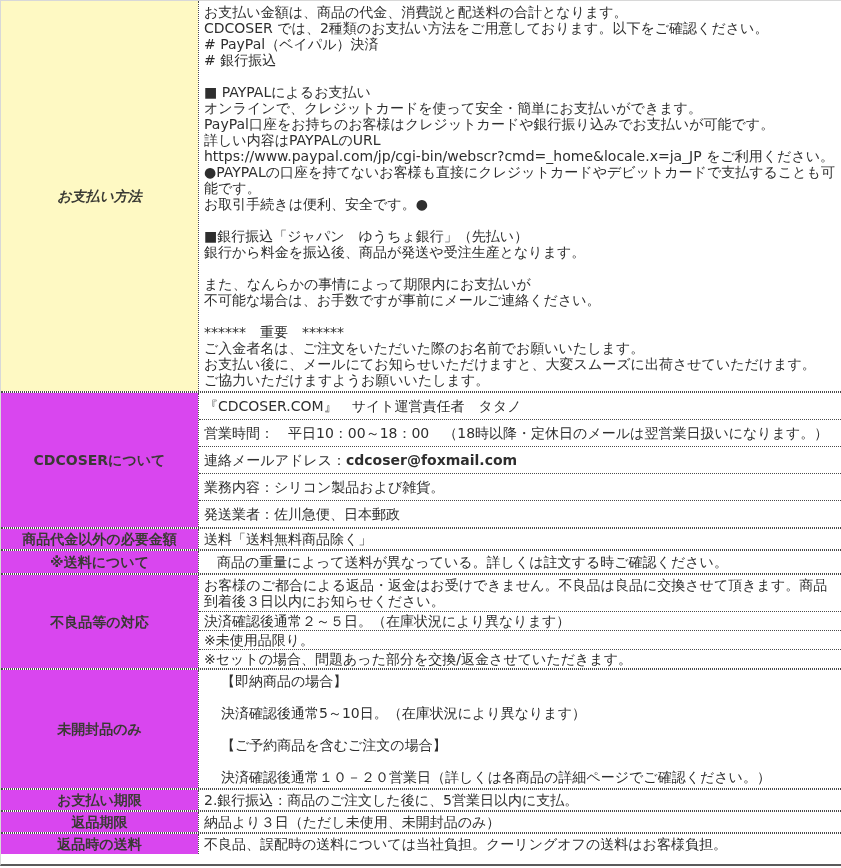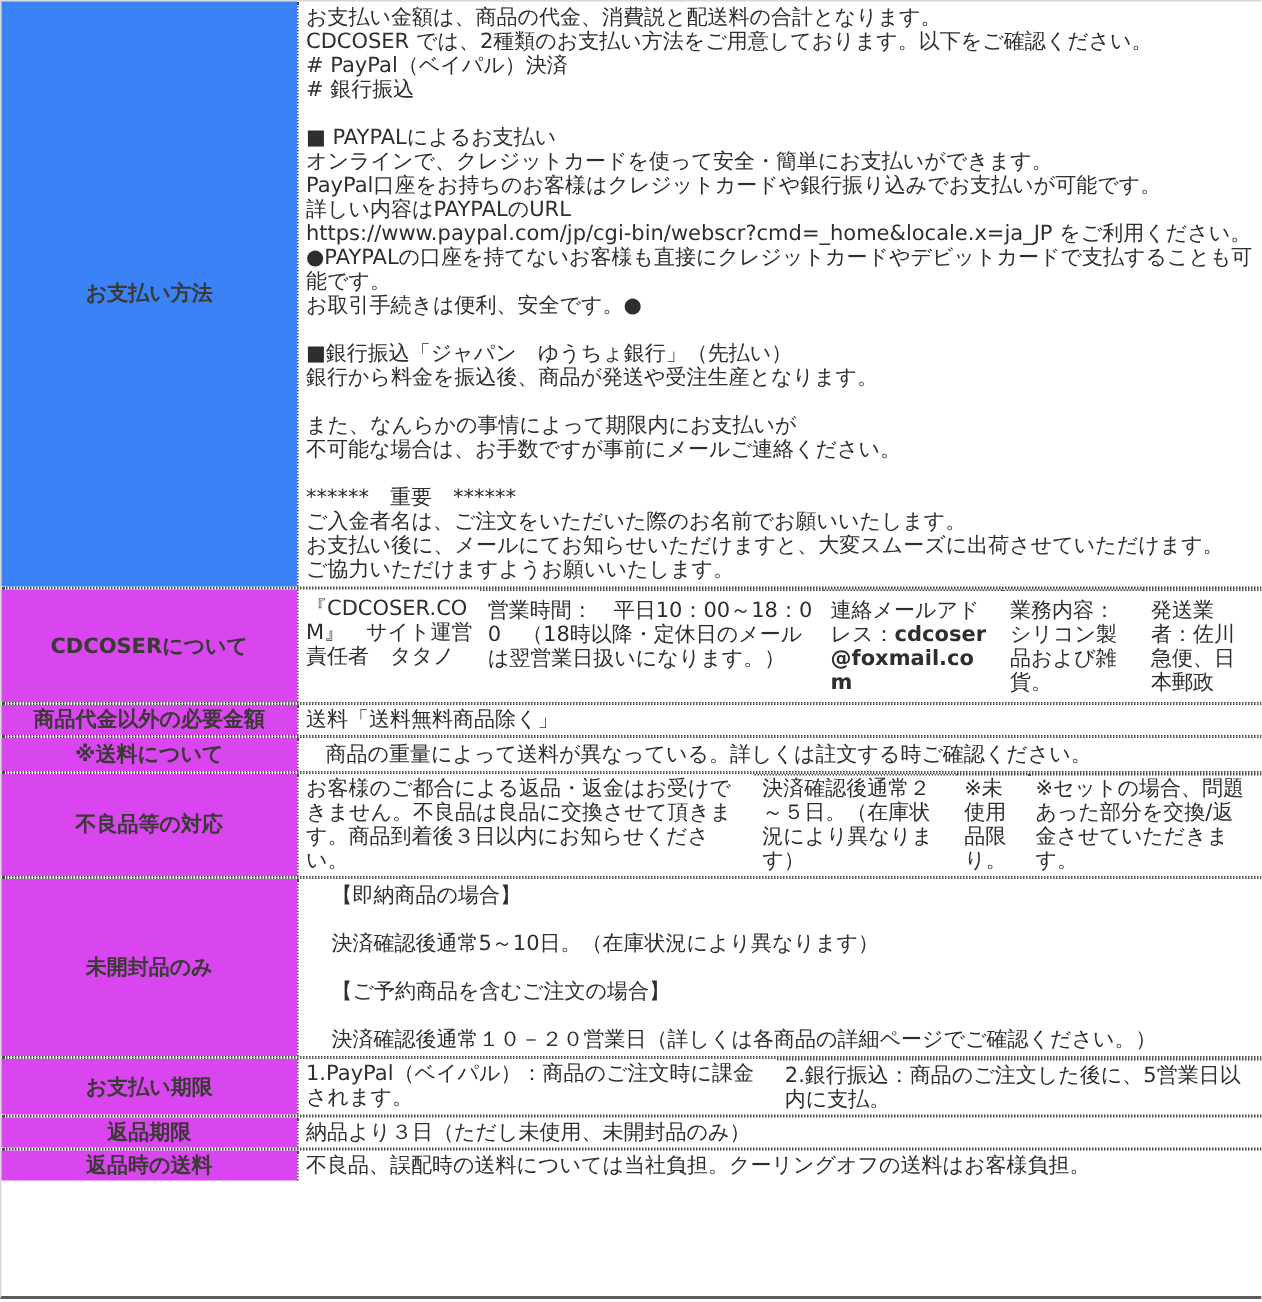--- a/index.html
+++ b/index.html
@@ -30,31 +30,31 @@
     box-sizing: border-box;
     display: flex;
     align-items: center;
     justify-content: center;
     text-align: center;
     font-weight: bold;
     background: #d946ef;
     padding: 2px 6px;
     color: #3a3a34;
   }
-  .hcell.white { background: #3b82f6; }
+  .hcell.white { background: #fef9c3; font-style: italic; }
   .ccell {
     flex: 1 1 auto;
     min-width: 0;
     box-sizing: border-box;
     border-left: 1px dotted #4a4a4a;
   }
   .pad    { padding: 3px 18px; }
   .pad-sm { padding: 2px 5px; }
   .line { min-height: 16px; white-space: pre-wrap; word-break: break-all; }
-  .subs { display: flex; flex-direction: row; }
+  .subs { display: flex; flex-direction: column; }
   .sub { border-top: 1px dotted #4a4a4a; white-space: pre-wrap; word-break: break-all; }
   .sub:first-child { border-top: none; }
   .sub-lg { padding: 5px 5px; min-height: 25px; box-sizing: border-box; }
   .sub-md { padding: 2px 5px; min-height: 19px; box-sizing: border-box; }
   .sub-sm { padding: 1px 5px; }
   .bold { font-weight: bold; }
   .cc-payment { padding: 3px 5px; min-height: 390px; }
   .cc-delivery { padding: 3px 22px; min-height: 116px; }
 </style>
 </head>
@@ -131,21 +131,20 @@
       <div class="line"></div>
       <div class="line">【ご予約商品を含むご注文の場合】</div>
       <div class="line"></div>
       <div class="line">決済確認後通常１０－２０営業日（詳しくは各商品の詳細ページでご確認ください。）</div>
     </div>
   </div>
 
   <div class="row">
     <div class="hcell">お支払い期限</div>
     <div class="ccell subs">
-      <div class="sub sub-md">1.PayPal（ベイパル）：商品のご注文時に課金されます。</div>
       <div class="sub sub-md">2.銀行振込：商品のご注文した後に、5営業日以内に支払。</div>
     </div>
   </div>
 
   <div class="row">
     <div class="hcell">返品期限</div>
     <div class="ccell pad-sm">納品より３日（ただし未使用、未開封品のみ）</div>
   </div>
 
   <div class="row">

